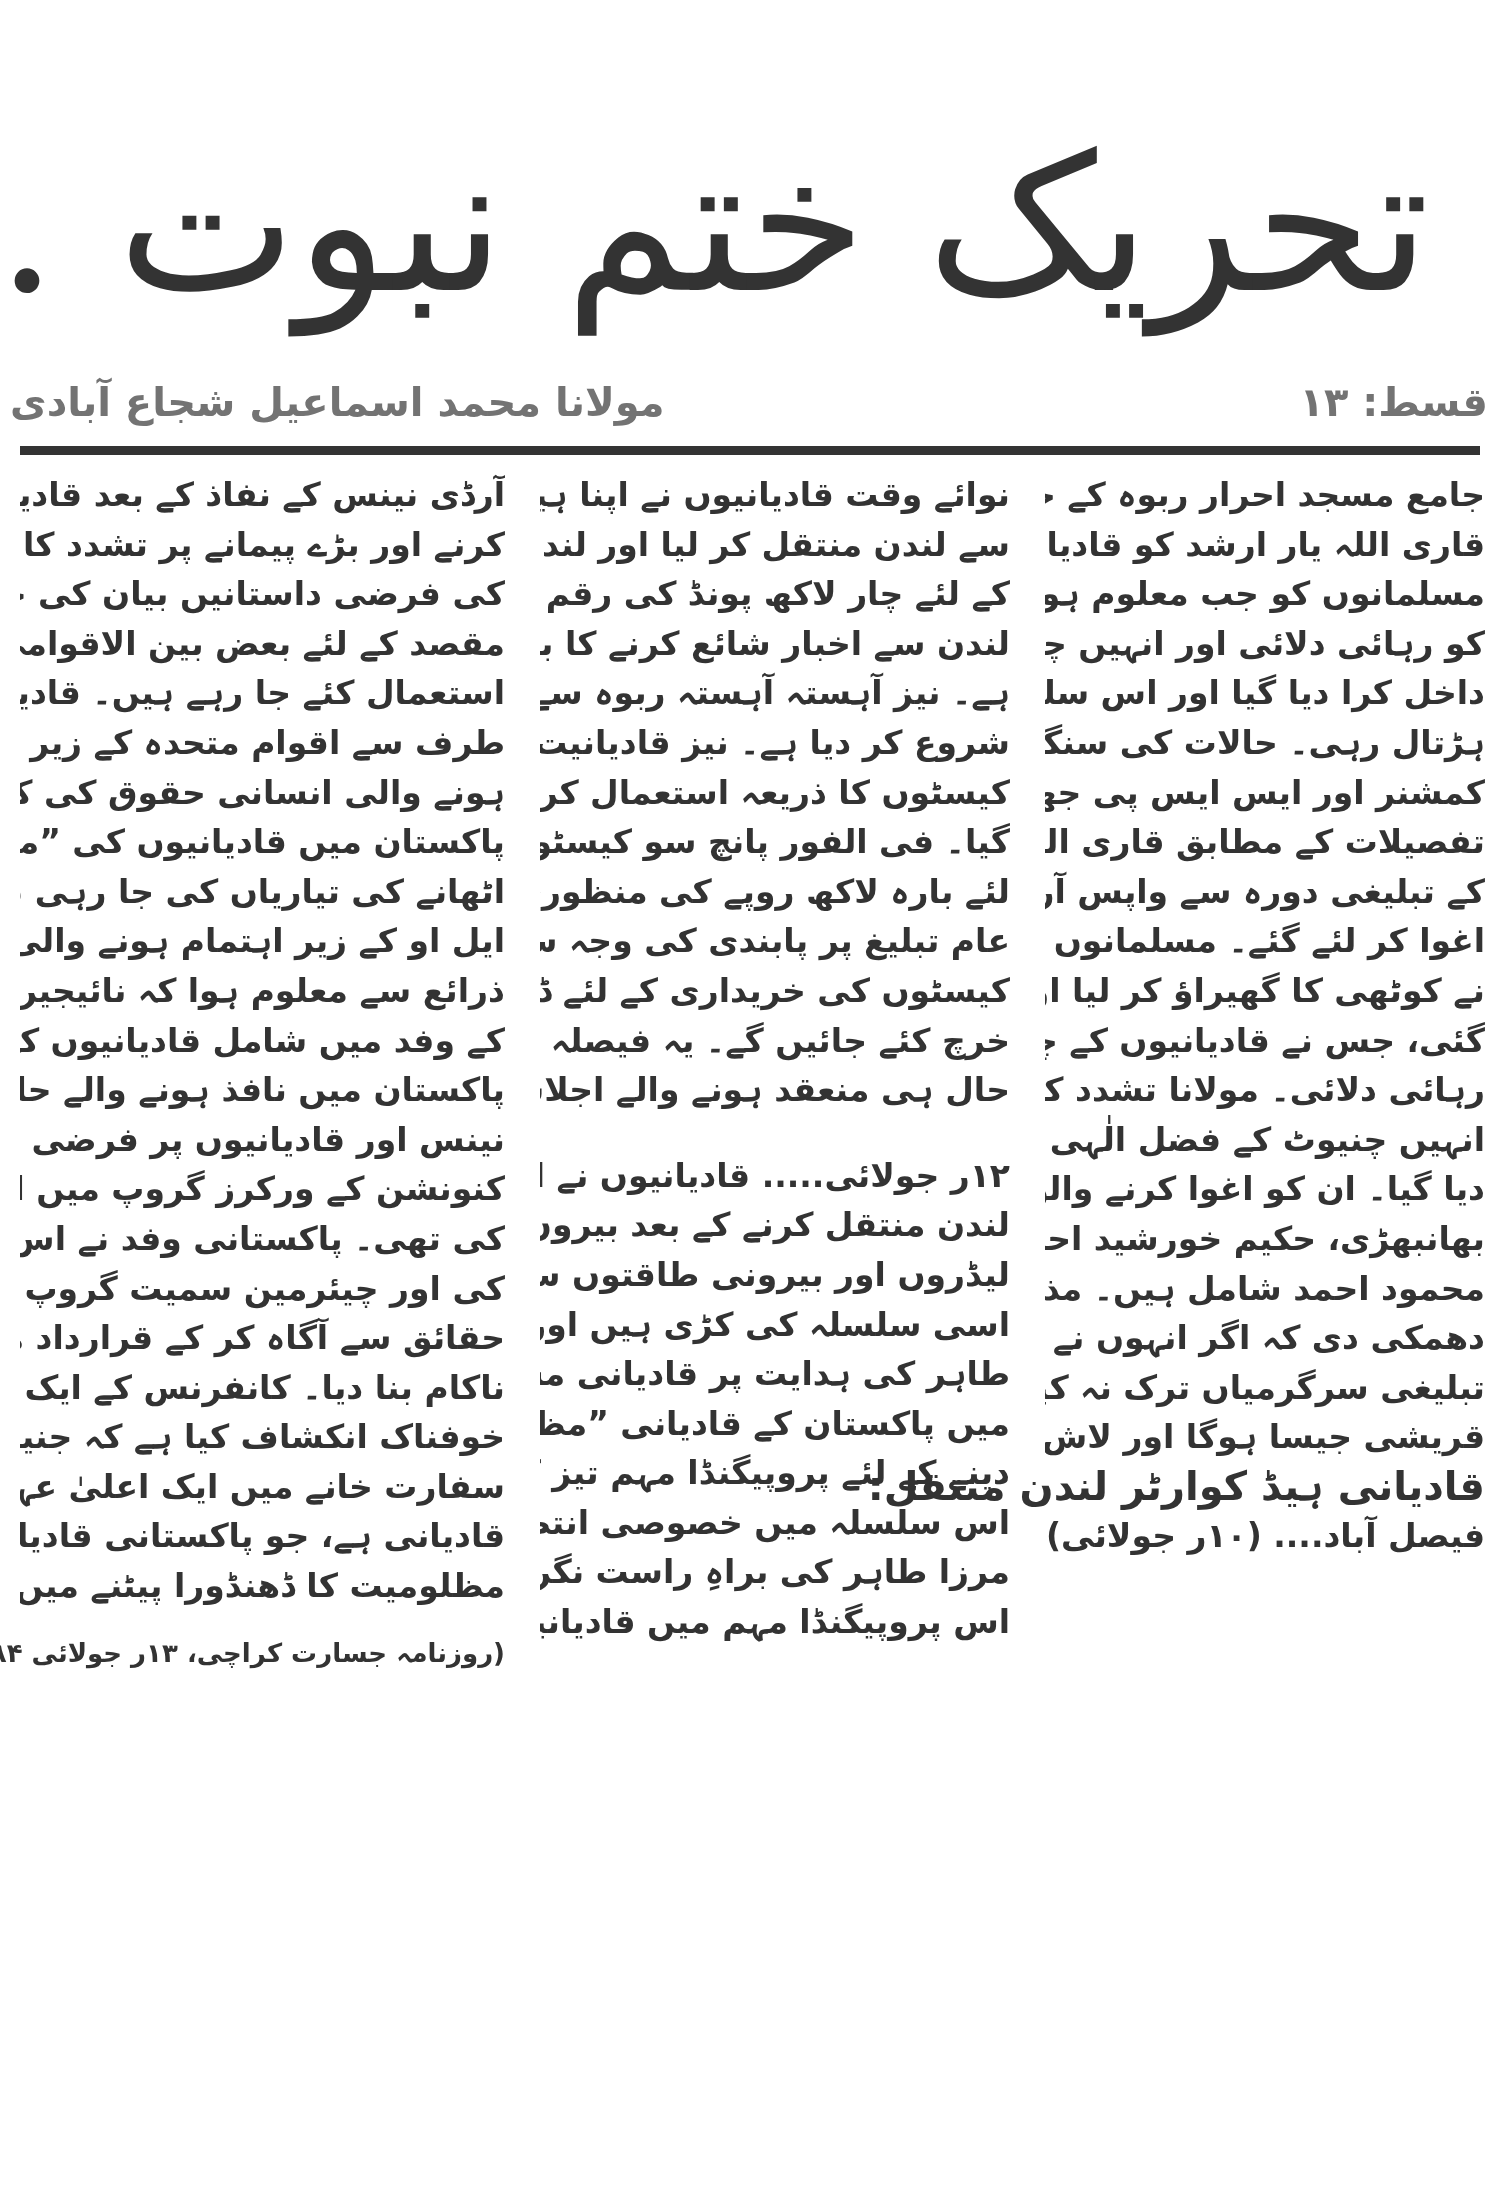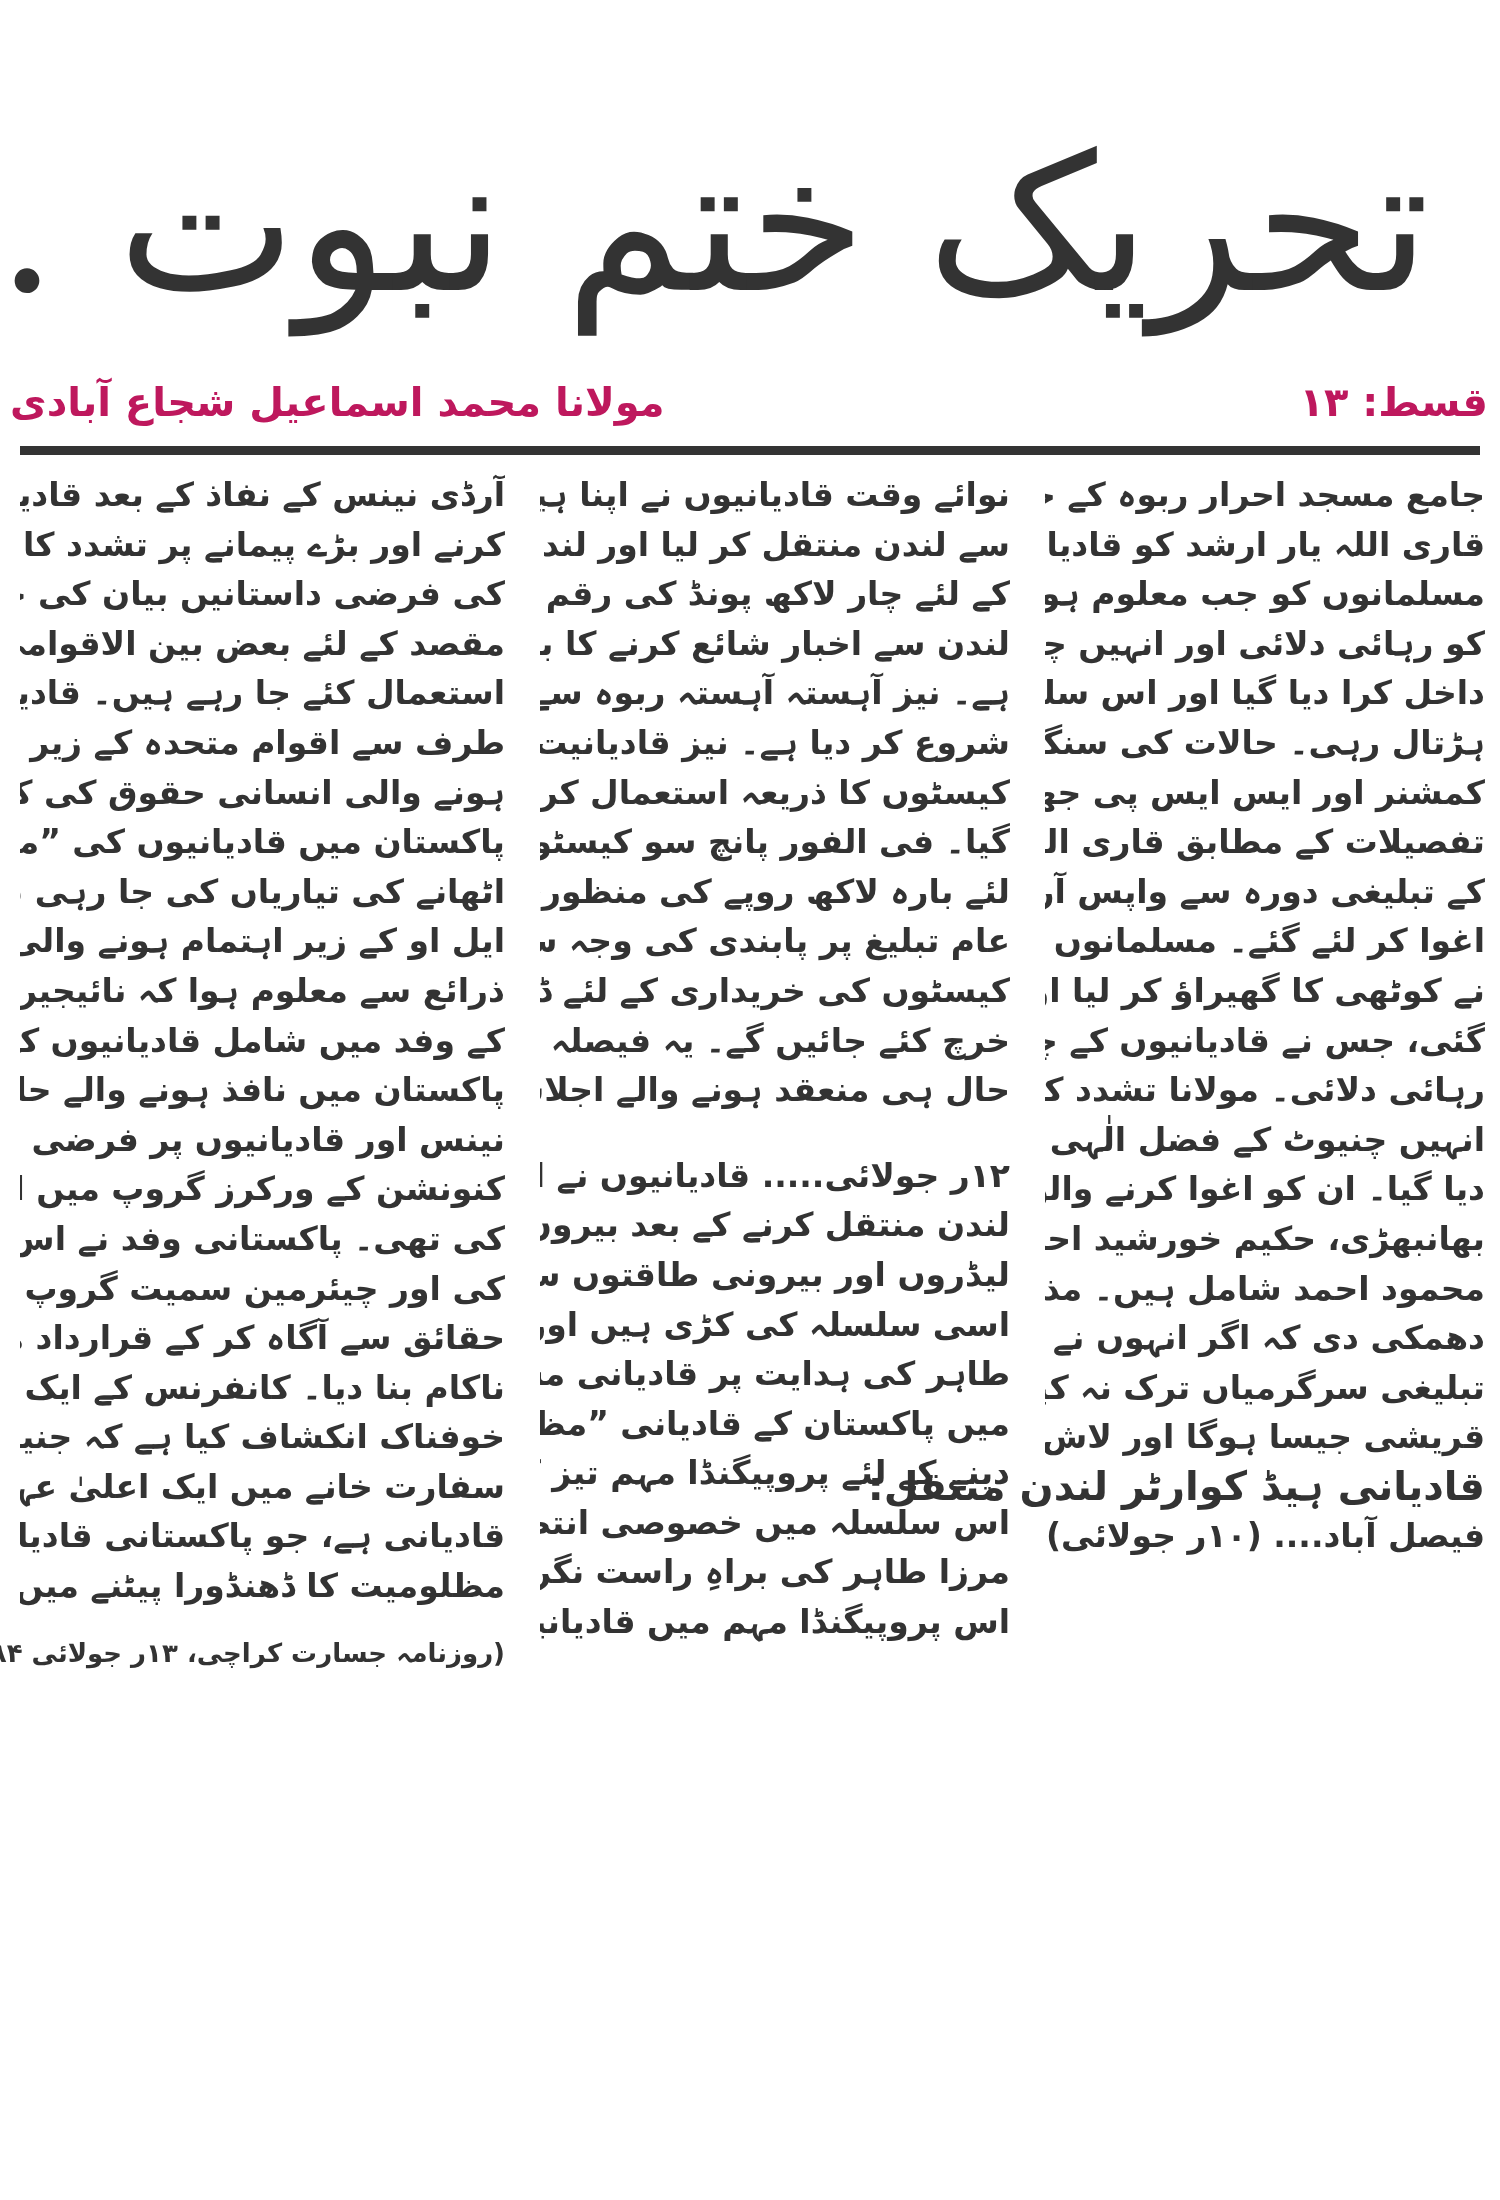--- a/index.html
+++ b/index.html
@@ -2,21 +2,21 @@
 <html><head>
 <meta charset="utf-8">
 <style>
   html, body { margin:0; padding:0; background:#ffffff; }
   body { width:1500px; height:2200px; position:relative; overflow:hidden; color:#333333;
          font-family: "DejaVu Sans", sans-serif; }
   .title { position:absolute; left:90px; top:95px; width:1340px; height:270px; direction:rtl;
            text-align:center; font-family:"DejaVu Serif", serif; font-size:190px; line-height:260px;
            font-weight:normal; color:#333333; white-space:nowrap; letter-spacing:-4px; }
   .byline { position:absolute; top:372px; height:60px; font-size:40px; line-height:60px;
-            font-weight:bold; direction:rtl; color:#be185d; white-space:nowrap; }
+            font-weight:bold; direction:rtl; color:#737373; white-space:nowrap; }
   .byline.author { left:10px; }
   .byline.part { right:12px; }
   .rule { position:absolute; left:20px; top:446px; width:1460px; height:9px; background:#333333; }
   .col { position:absolute; top:470px; direction:rtl; font-size:33px; font-weight:bold;
          line-height:49.6px; color:#333333; }
   .col.right { left:1045px; width:440px; }
   .col.mid { left:540px; width:470px; }
   .col.left { left:20px; width:485px; }
   .line { display:block; white-space:nowrap; overflow:hidden; text-align:justify; text-align-last:justify; height:49.6px; }
   .line.short { text-align-last:right; }

